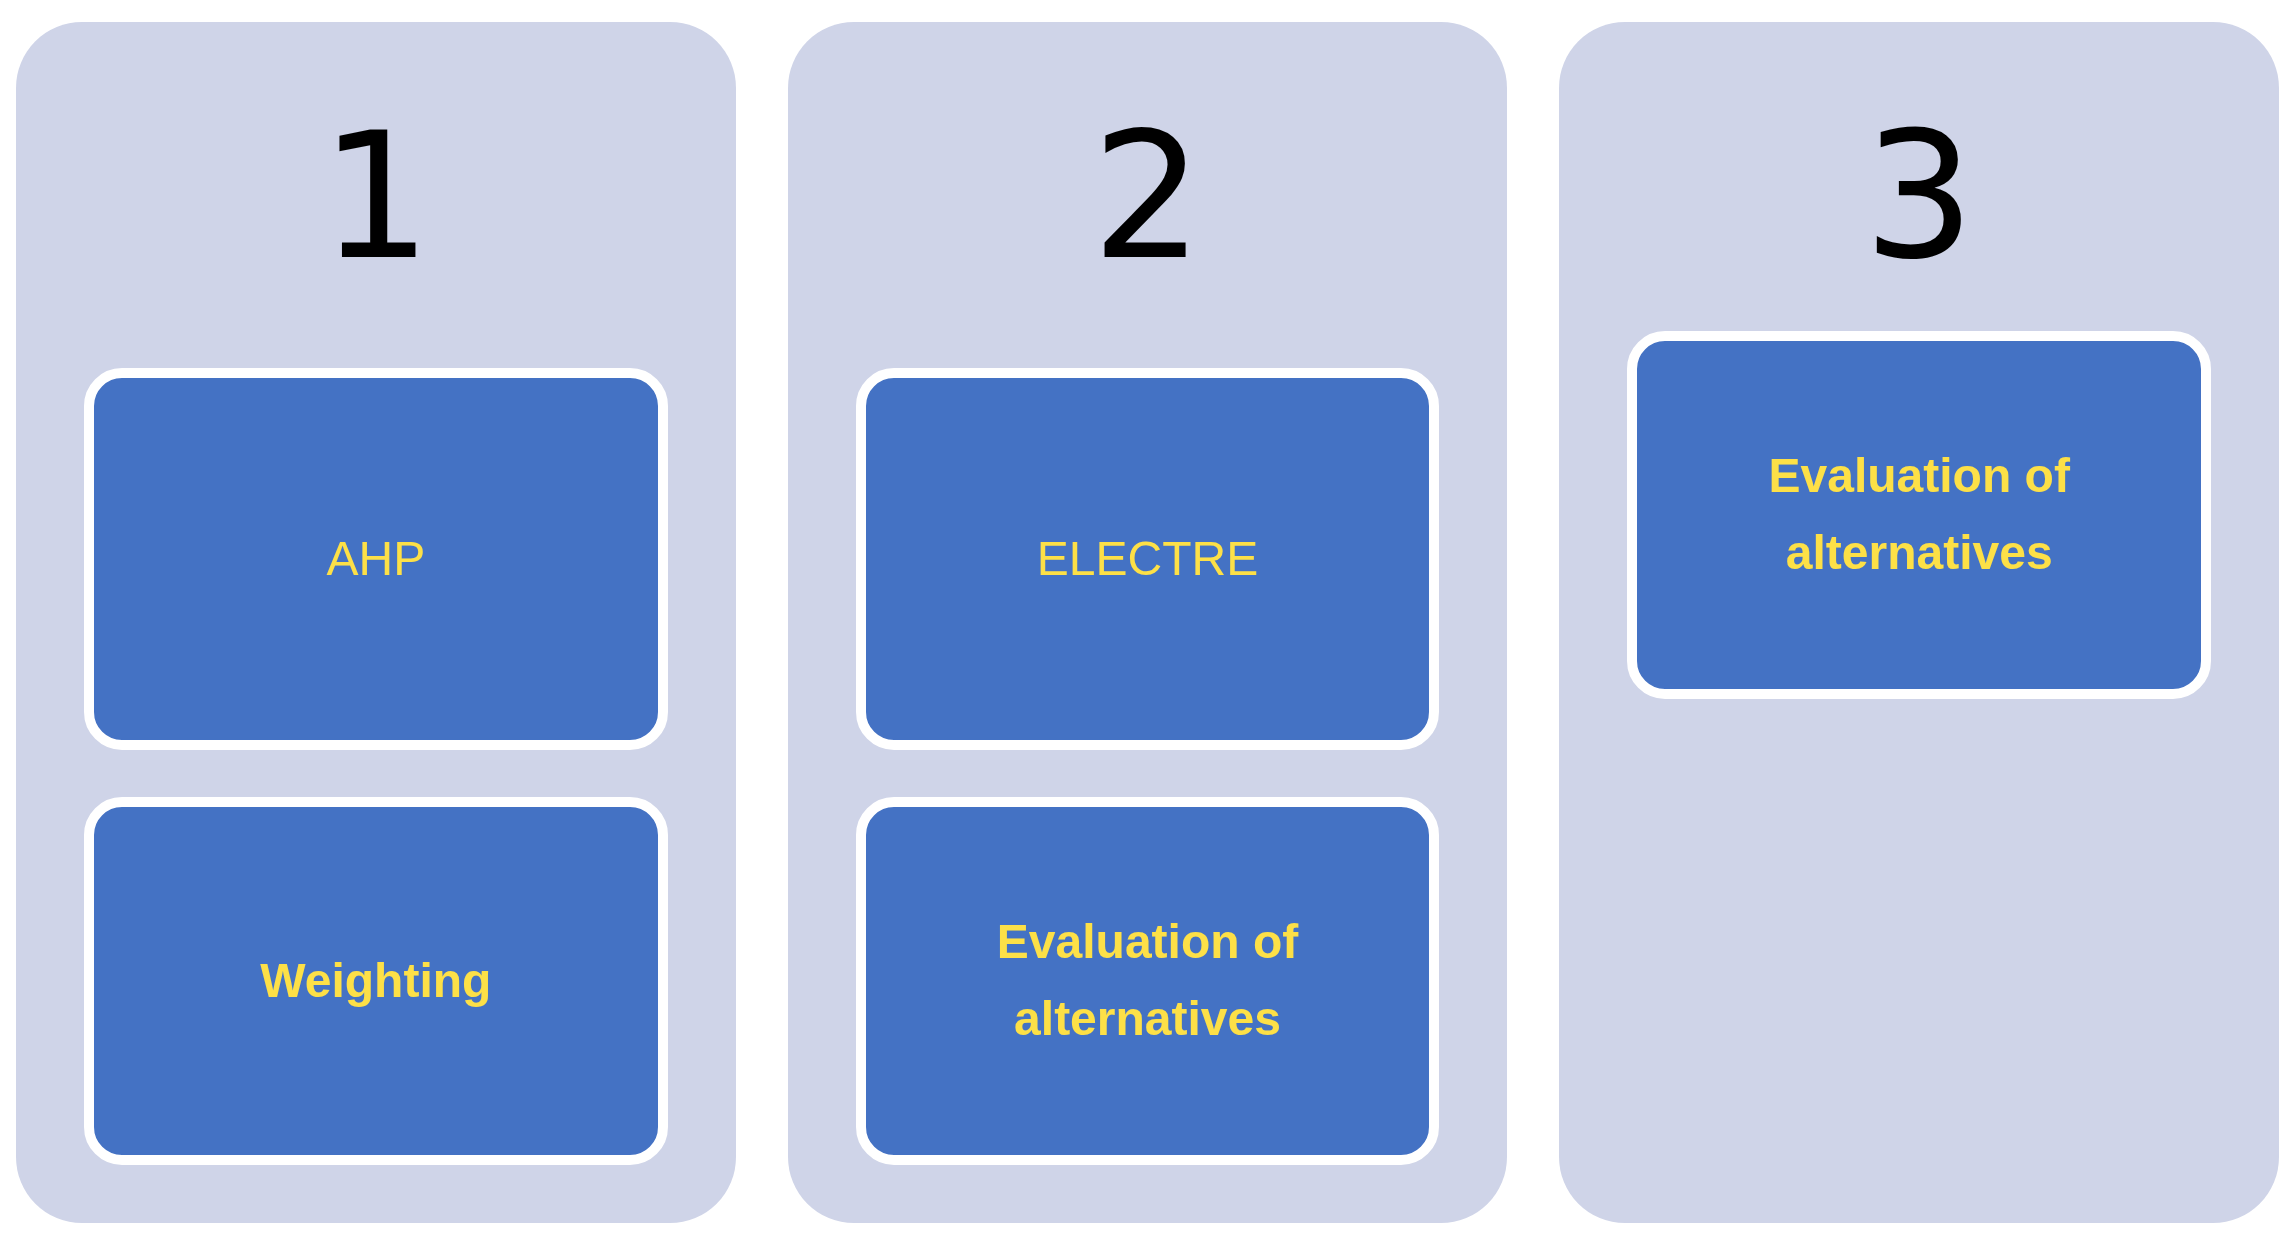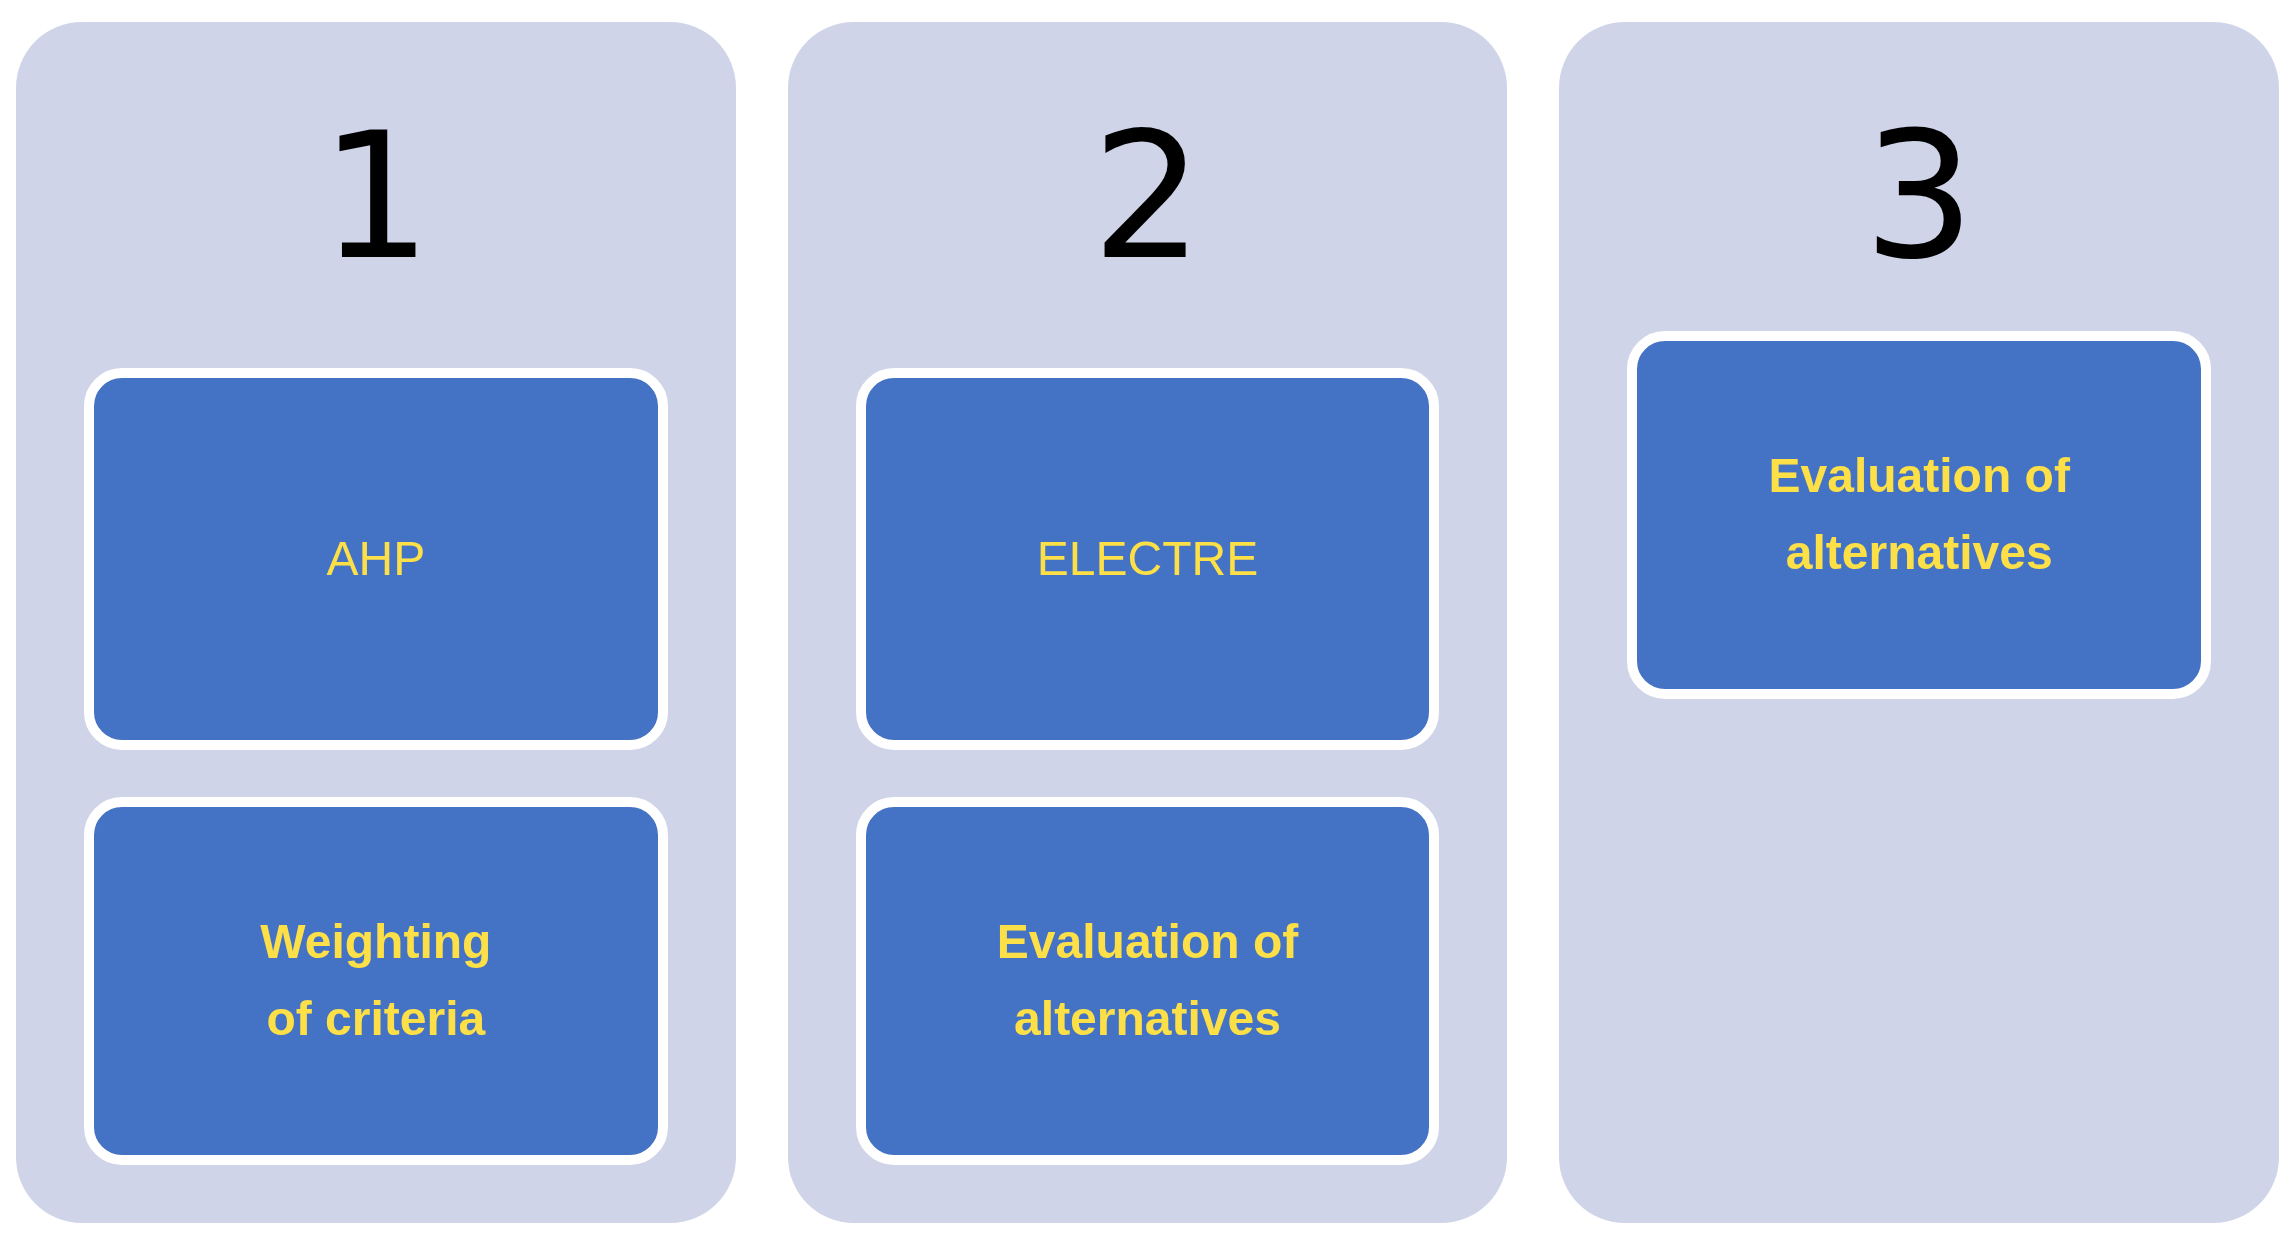--- a/index.html
+++ b/index.html
@@ -69,21 +69,20 @@
 
 <div class="canvas">
 
   <section class="card">
     <div class="step-number">1</div>
     <div class="box box-top">
       <span class="line">AHP</span>
     </div>
     <div class="box box-bottom">
       <span class="line">Weighting</span>
-      <span class="line">of criteria</span>
     </div>
   </section>
 
   <section class="card">
     <div class="step-number">2</div>
     <div class="box box-top">
       <span class="line">ELECTRE</span>
     </div>
     <div class="box box-bottom">
       <span class="line">Evaluation of</span>

